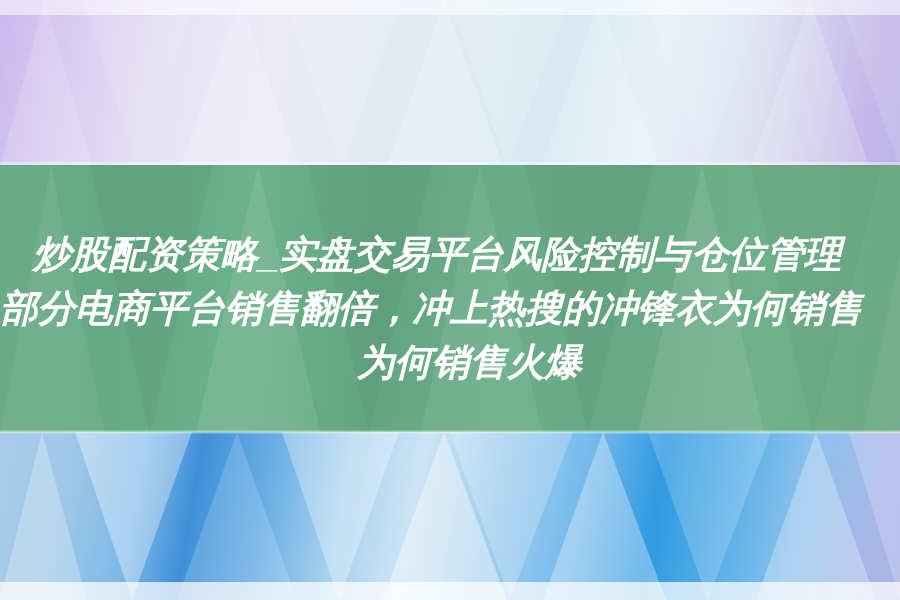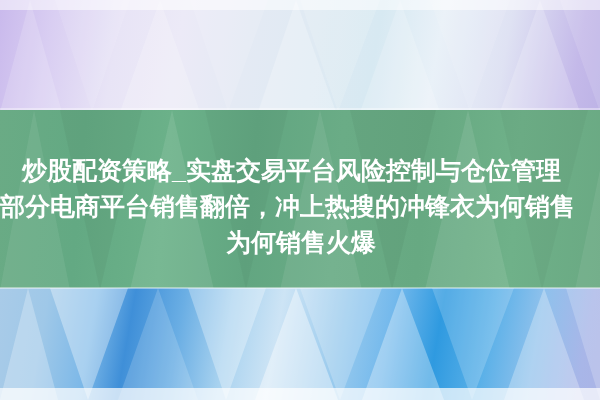--- a/index.html
+++ b/index.html
@@ -13,20 +13,21 @@
     font-family: "Liberation Sans", "DejaVu Sans", sans-serif;
     background: #ffffff;
   }
 
   #banner {
     position: relative;
     width: 600px;
     height: 400px;
     overflow: hidden;
     background: #737373;
+    font-style: italic;
   }
 
   
   .band {
     position: absolute;
     left: 0;
     width: 600px;
     overflow: hidden;
   }
 
@@ -113,21 +114,21 @@
     letter-spacing: 0px;
     white-space: nowrap;
   }
   .title-line {
     height: 36px;
     white-space: nowrap;
     overflow: visible;
   }
   #title-line-1 { padding-left: 22px; }
   #title-line-2 { }
-  #title-line-3 { padding-left: 226px; }
+  #title-line-3 { padding-left: 226px; margin-left: 12px; }
 </style>
 </head>
 <body>
 
 <div id="banner">
 
   <div class="band" id="band-top">
     <div class="facets">
       <svg viewBox="0 0 600 112" preserveAspectRatio="none">
         <polygon points="0,112 30,0 62,112" fill="#ffffff" opacity="0.16"></polygon>

